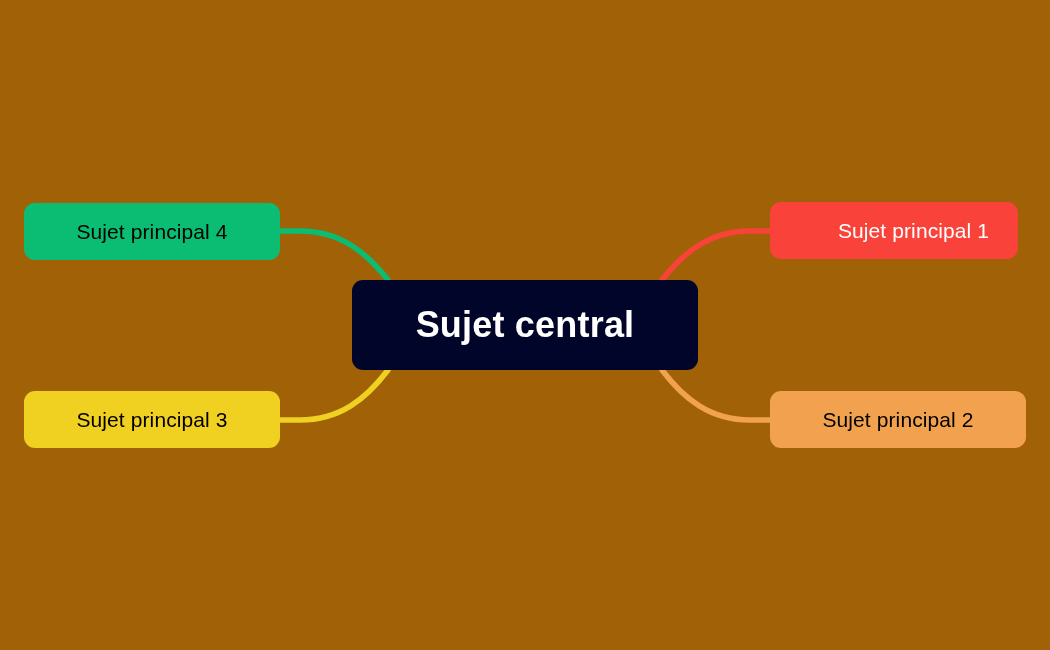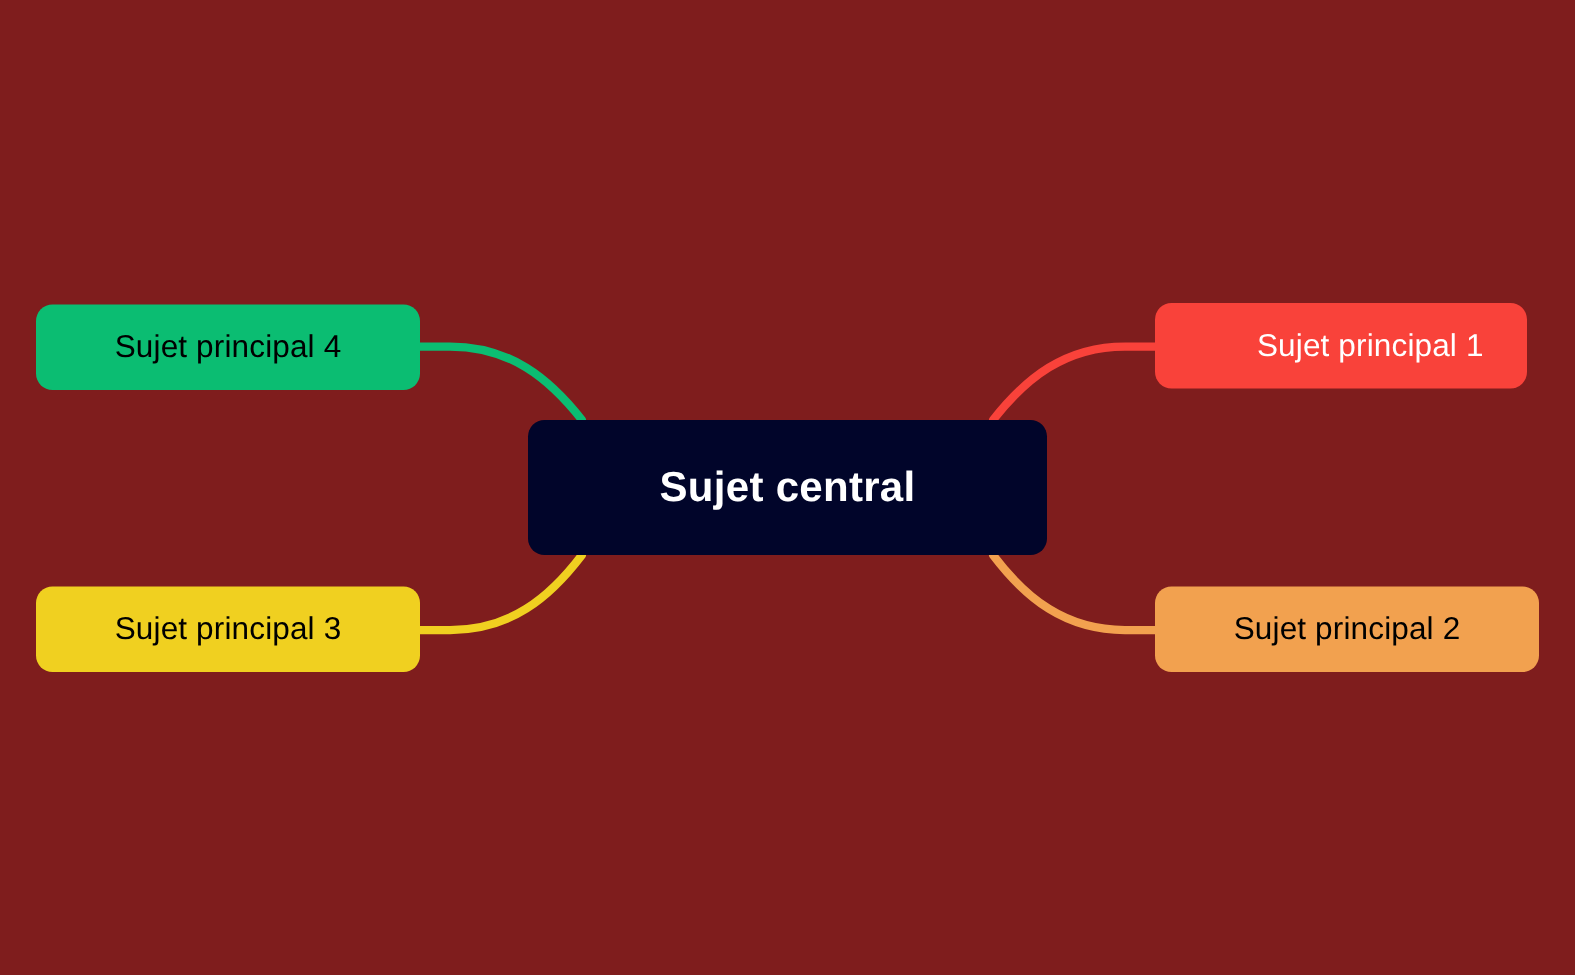--- a/index.html
+++ b/index.html
@@ -11,21 +11,21 @@
   body {
     width: 1050px;
     height: 650px;
     overflow: hidden;
     font-family: "Liberation Sans", sans-serif;
   }
   #canvas {
     position: relative;
     width: 1050px;
     height: 650px;
-    background: #7f1d1d;
+    background: #a16207;
   }
   #connectors {
     position: absolute;
     left: 0;
     top: 0;
     width: 1050px;
     height: 650px;
     pointer-events: none;
   }
   .node {
@@ -43,21 +43,21 @@
     font-size: 21px;
     font-weight: 400;
     border-radius: 11px;
   }
   #central-node {
     left: 352px;
     top: 280px;
     width: 346px;
     height: 90px;
     border-radius: 11px;
-    font-size: 28px;
+    font-size: 36px;
     font-weight: 700;
     letter-spacing: 0.2px;
   }
   #node-topleft  { left: 24px;  top: 203px; width: 256px; }
   #node-botleft  { left: 24px;  top: 391px; width: 256px; }
   #node-topright { left: 770px; top: 202px; width: 248px; padding-left: 39px; }
   #node-botright { left: 770px; top: 391px; width: 256px; }
   .node-label { display: block; }
 </style>
 </head>

